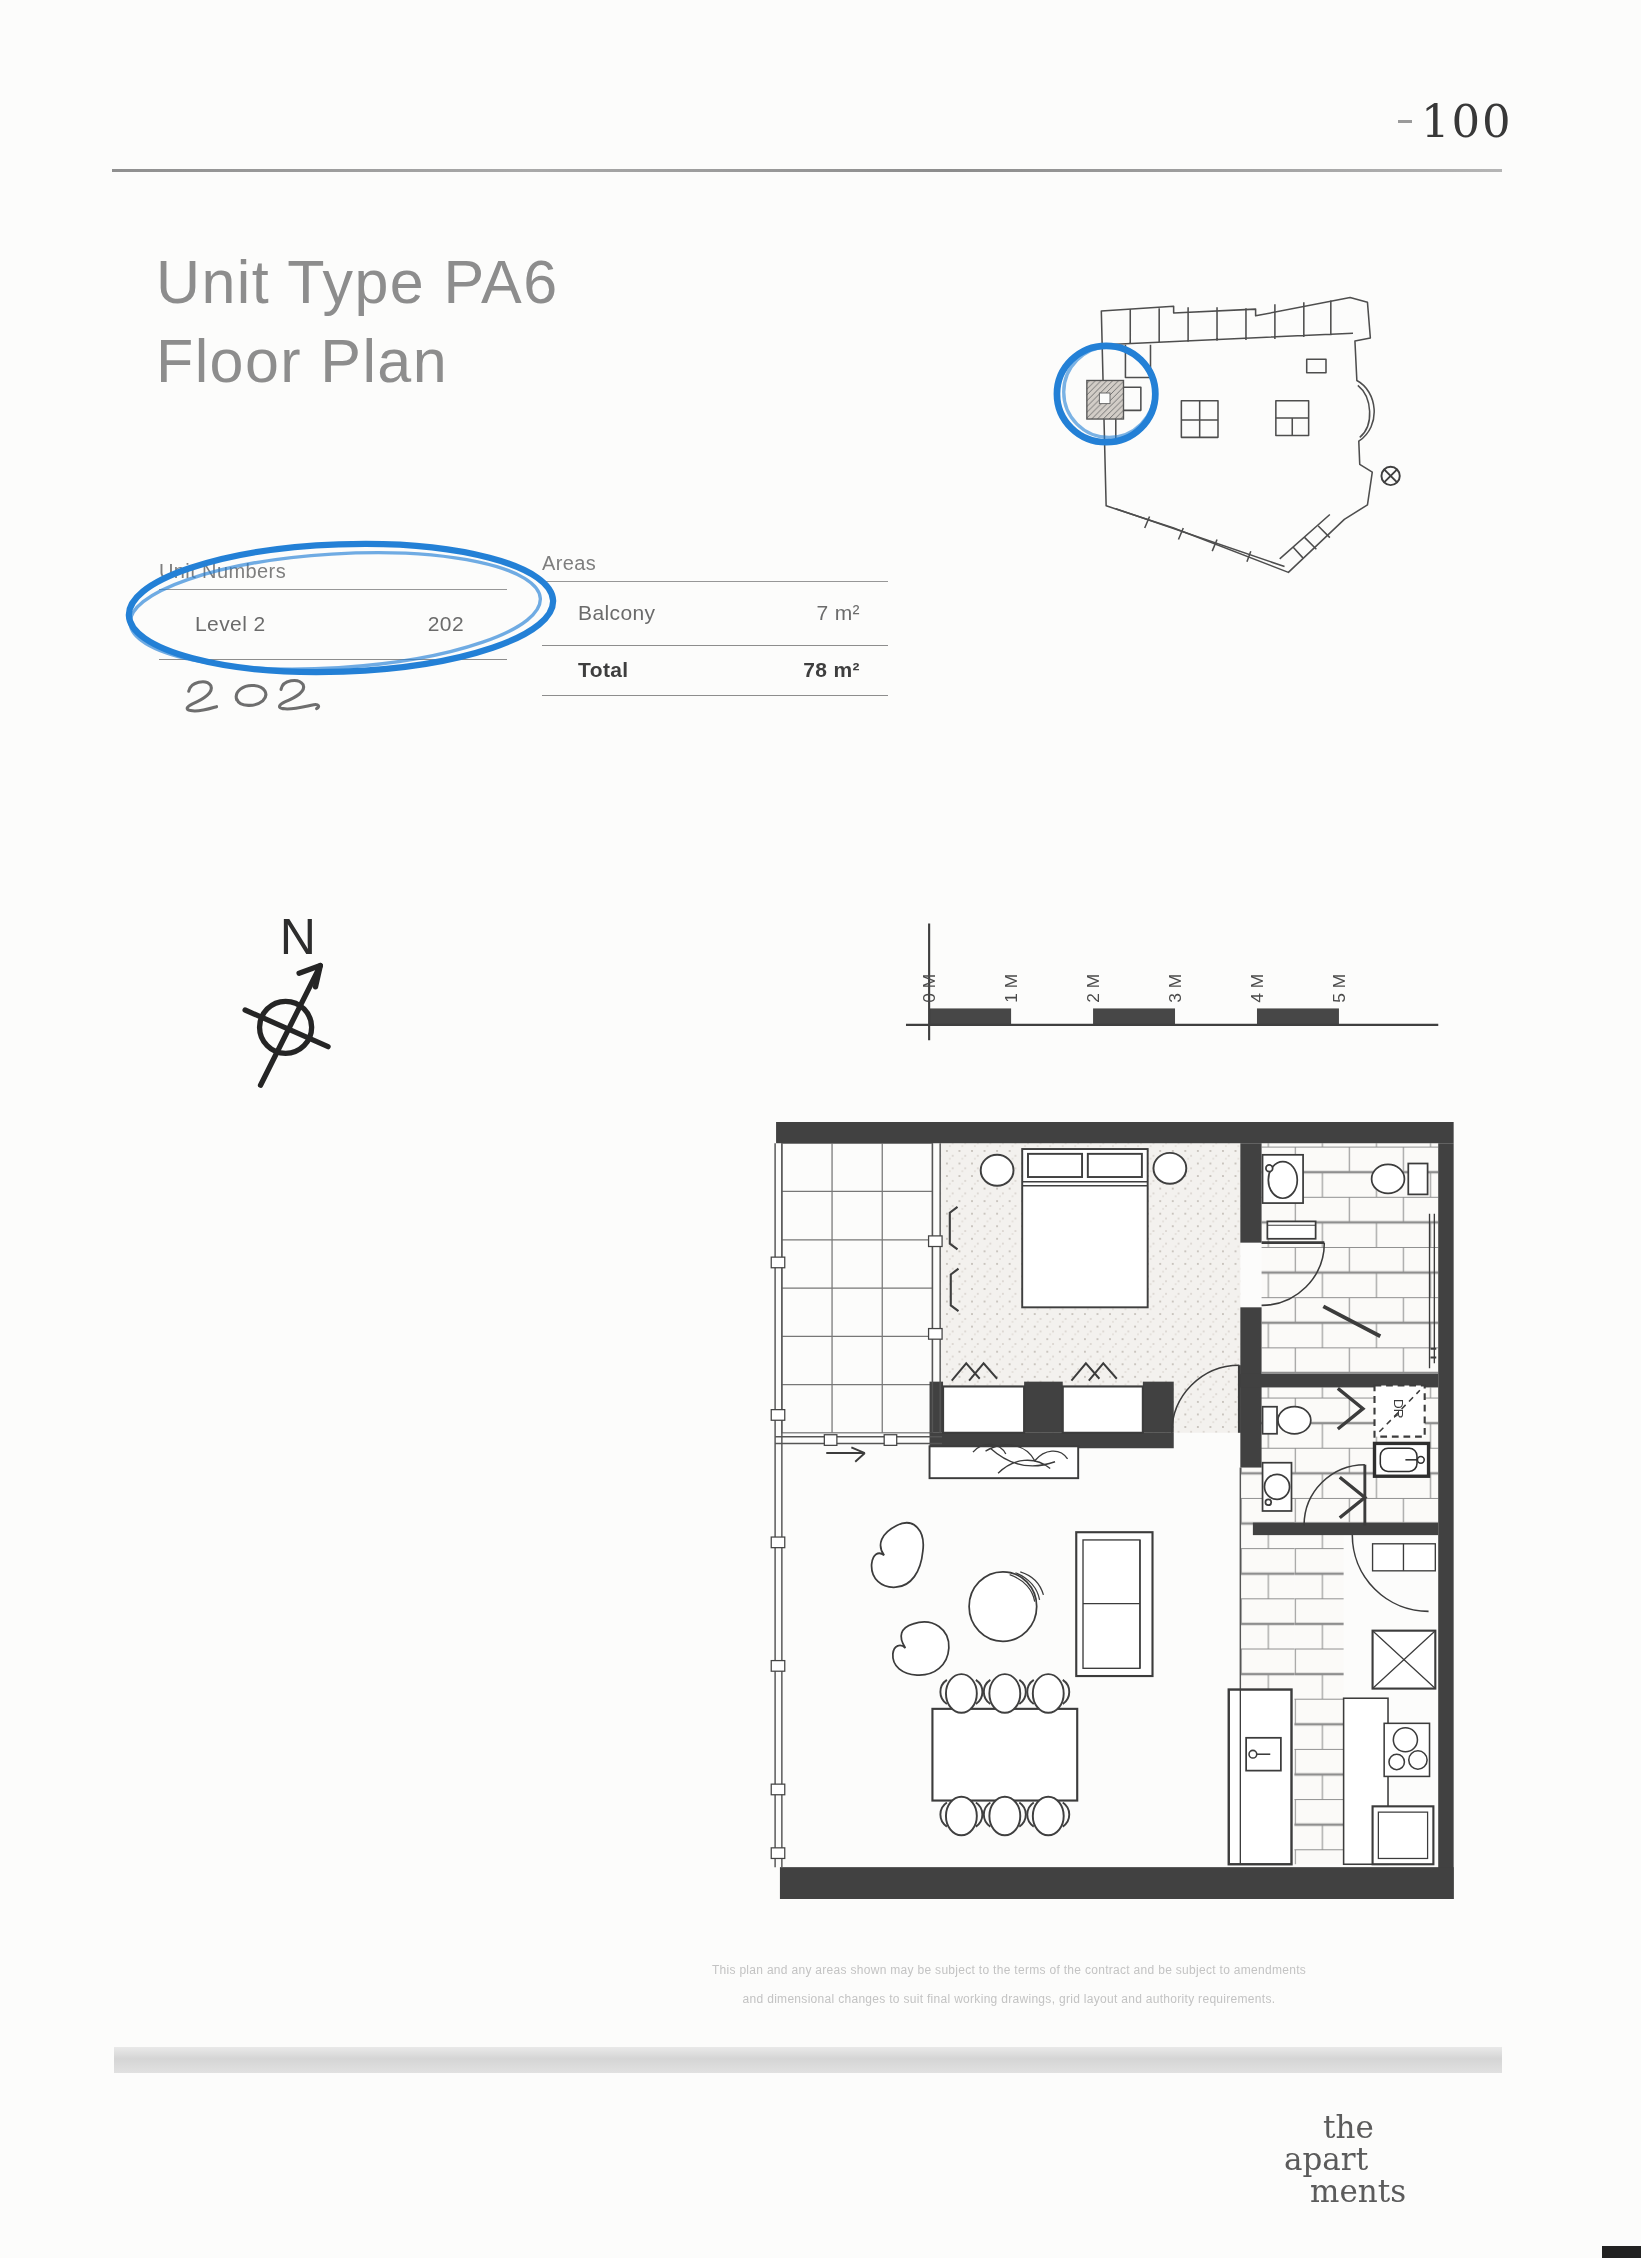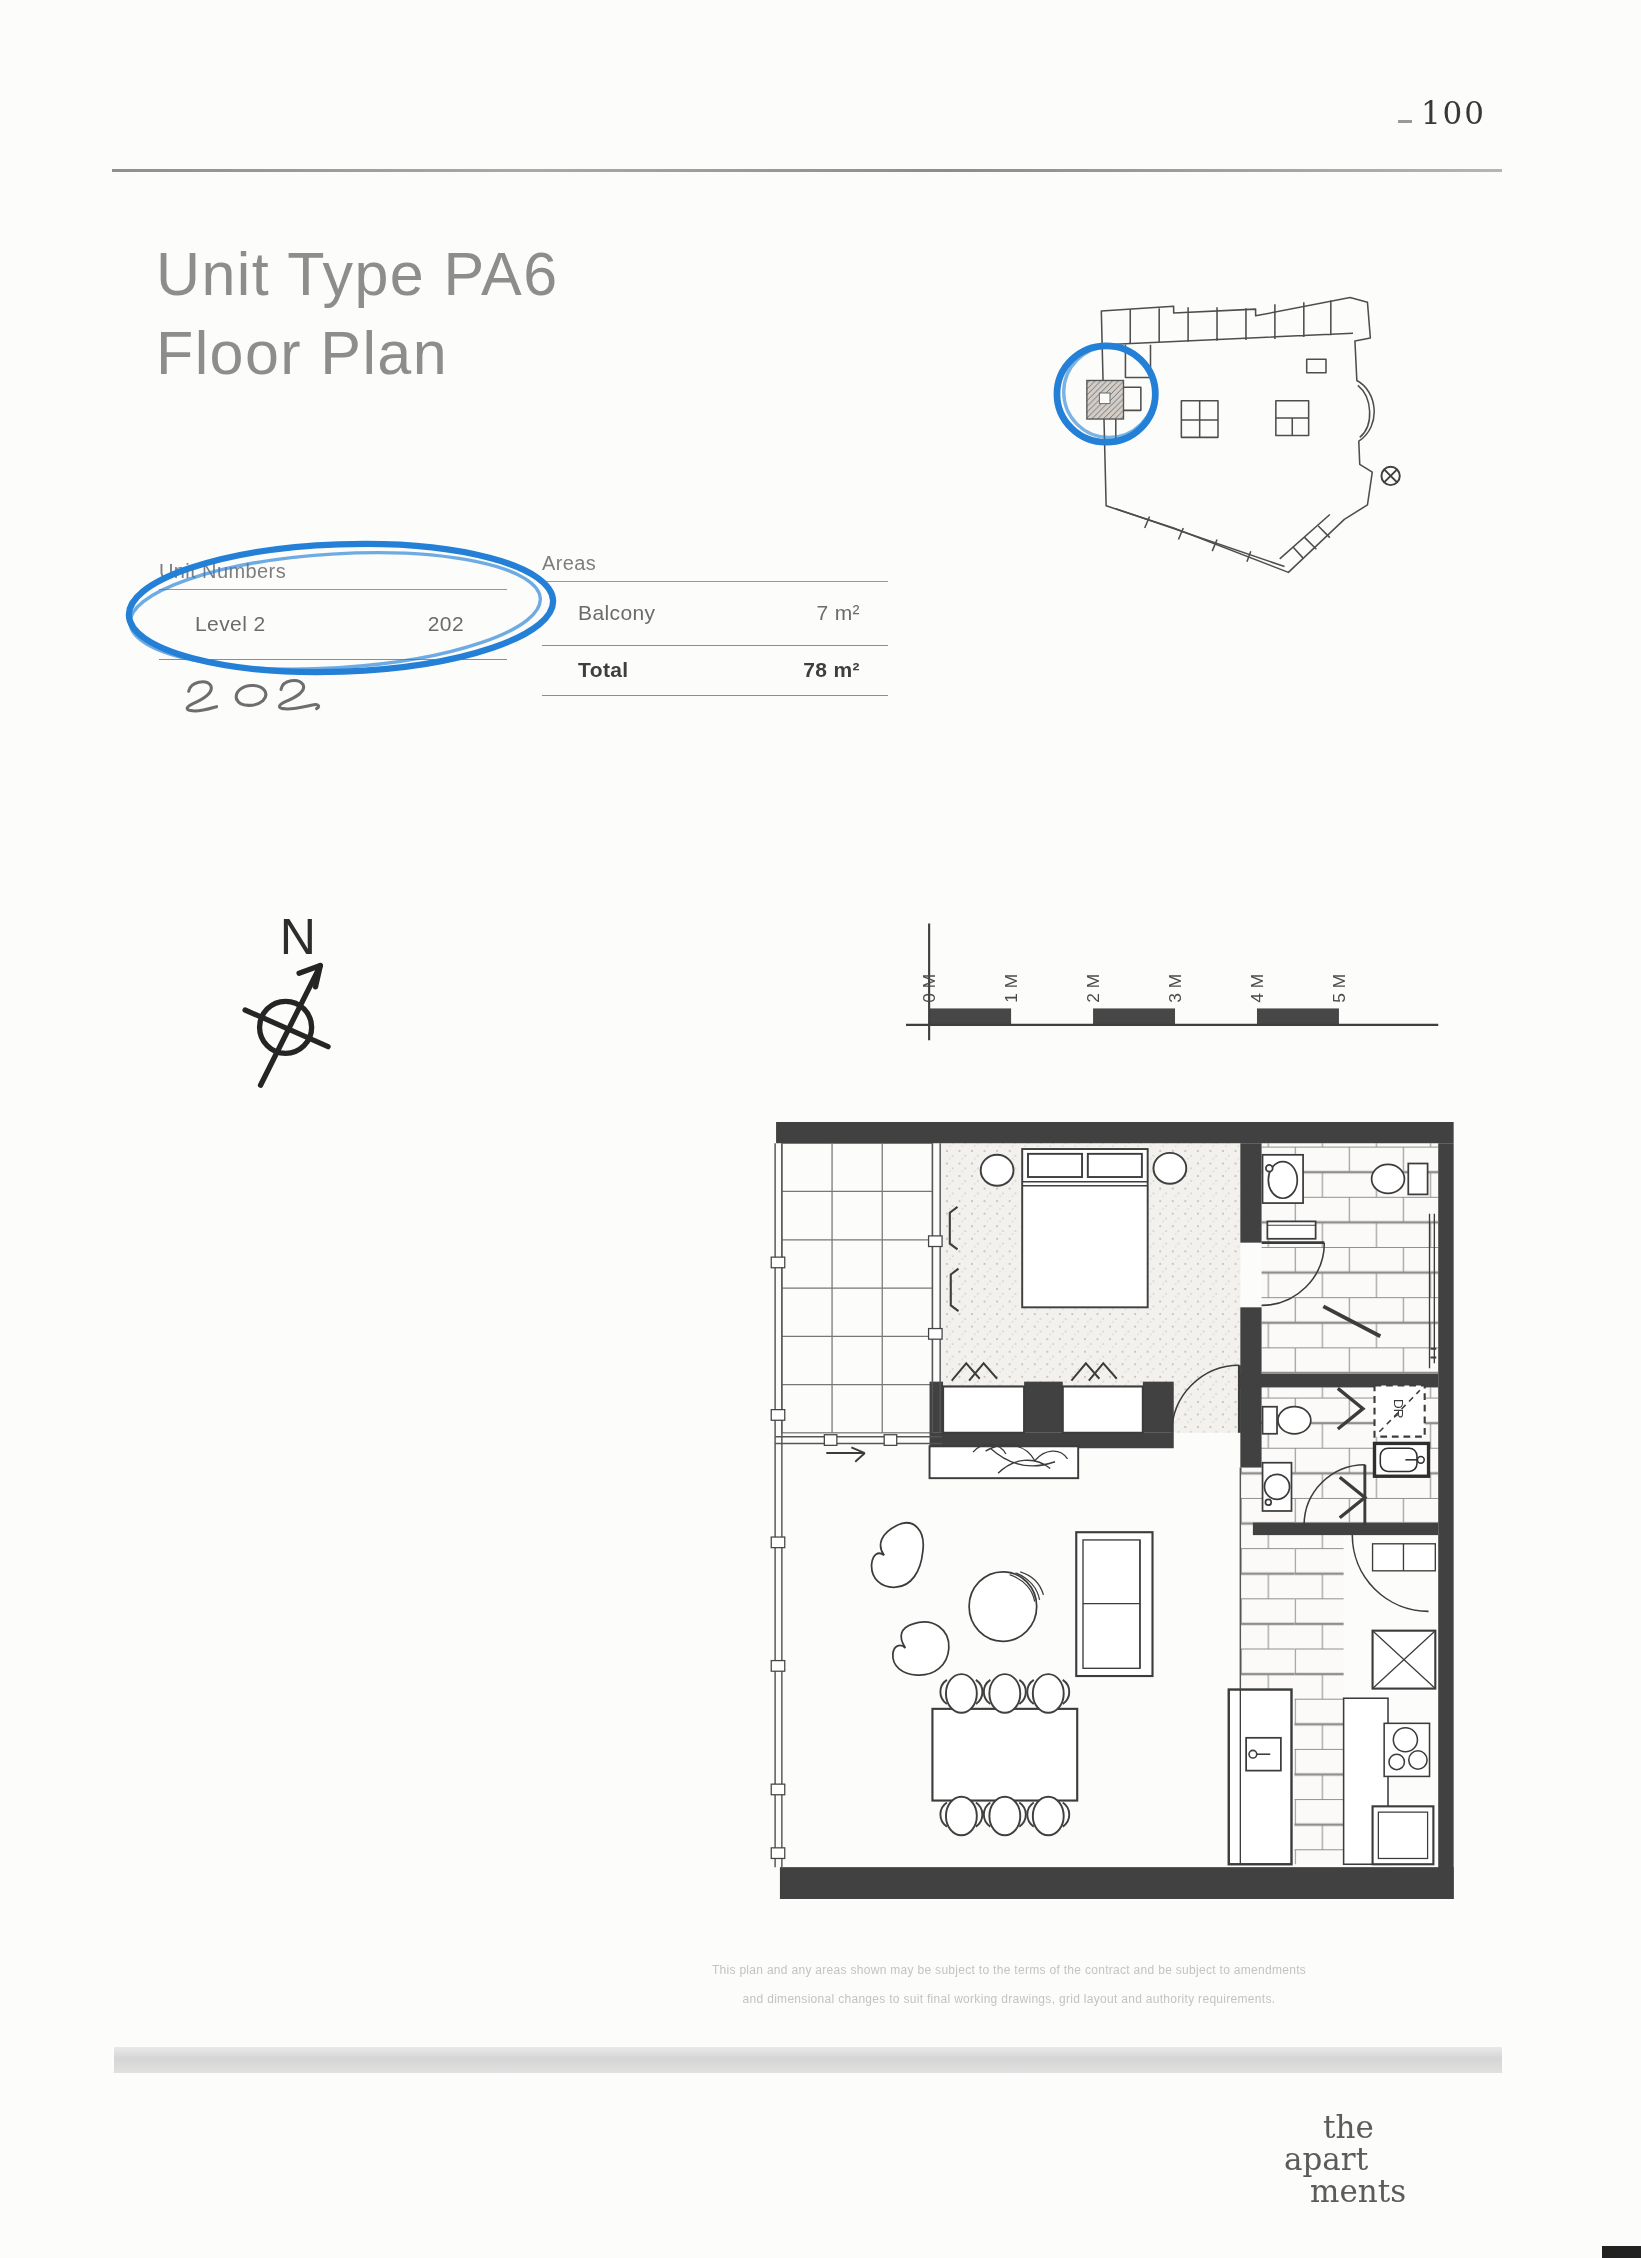--- a/index.html
+++ b/index.html
@@ -4,27 +4,27 @@
 <style>
   html,body{margin:0;padding:0;background:#9a9a9a;}
   .page{
     position:relative;width:1641px;height:2258px;margin:0 auto;
     background:#fcfcfb;overflow:hidden;
     font-family:"Liberation Sans",sans-serif;color:#555;
   }
   .abs{position:absolute;}
 
   
-  .page-number{left:1421px;top:95px;font-family:"DejaVu Serif",serif;font-size:31px;color:#383838;letter-spacing:1.9px;}
+  .page-number{left:1421px;top:95px;font-family:"DejaVu Serif",serif;font-size:45px;color:#383838;letter-spacing:1.9px;}
   .page-number-dash{left:1398px;top:120px;width:13.5px;height:2.9px;background:#9a9a9a;}
   .rule-top{left:112px;top:169px;width:1390px;height:2.9px;
     background:linear-gradient(90deg,#8f8f8f,#a9a9a9 30%,#8c8c8c 60%,#b5b5b5);}
 
   
-  .title{left:156px;top:235px;font-size:61px;line-height:79px;color:#8d8d8d;letter-spacing:1.4px;}
+  .title{left:156px;top:243px;font-size:61px;line-height:79px;color:#8d8d8d;letter-spacing:1.4px;}
 
   
   .tbl{font-size:21px;color:#6b6b6b;letter-spacing:0.4px;}
   .tbl-units{left:159px;top:539px;width:348px;}
   .tbl-areas{left:542px;top:531px;width:346px;}
   .tbl .hdr{height:44px;border-bottom:1.9px solid #979797;font-size:20px;color:#7e7e7e;display:flex;align-items:flex-end;padding-bottom:5.8px;}
   .tbl .row{display:flex;justify-content:space-between;align-items:center;border-bottom:1.9px solid #8d8d8d;}
   .tbl .row .lbl{padding-left:36px;}
   .tbl-units .row .val{padding-right:43px;}
   .tbl-areas .row .val{padding-right:28px;}

